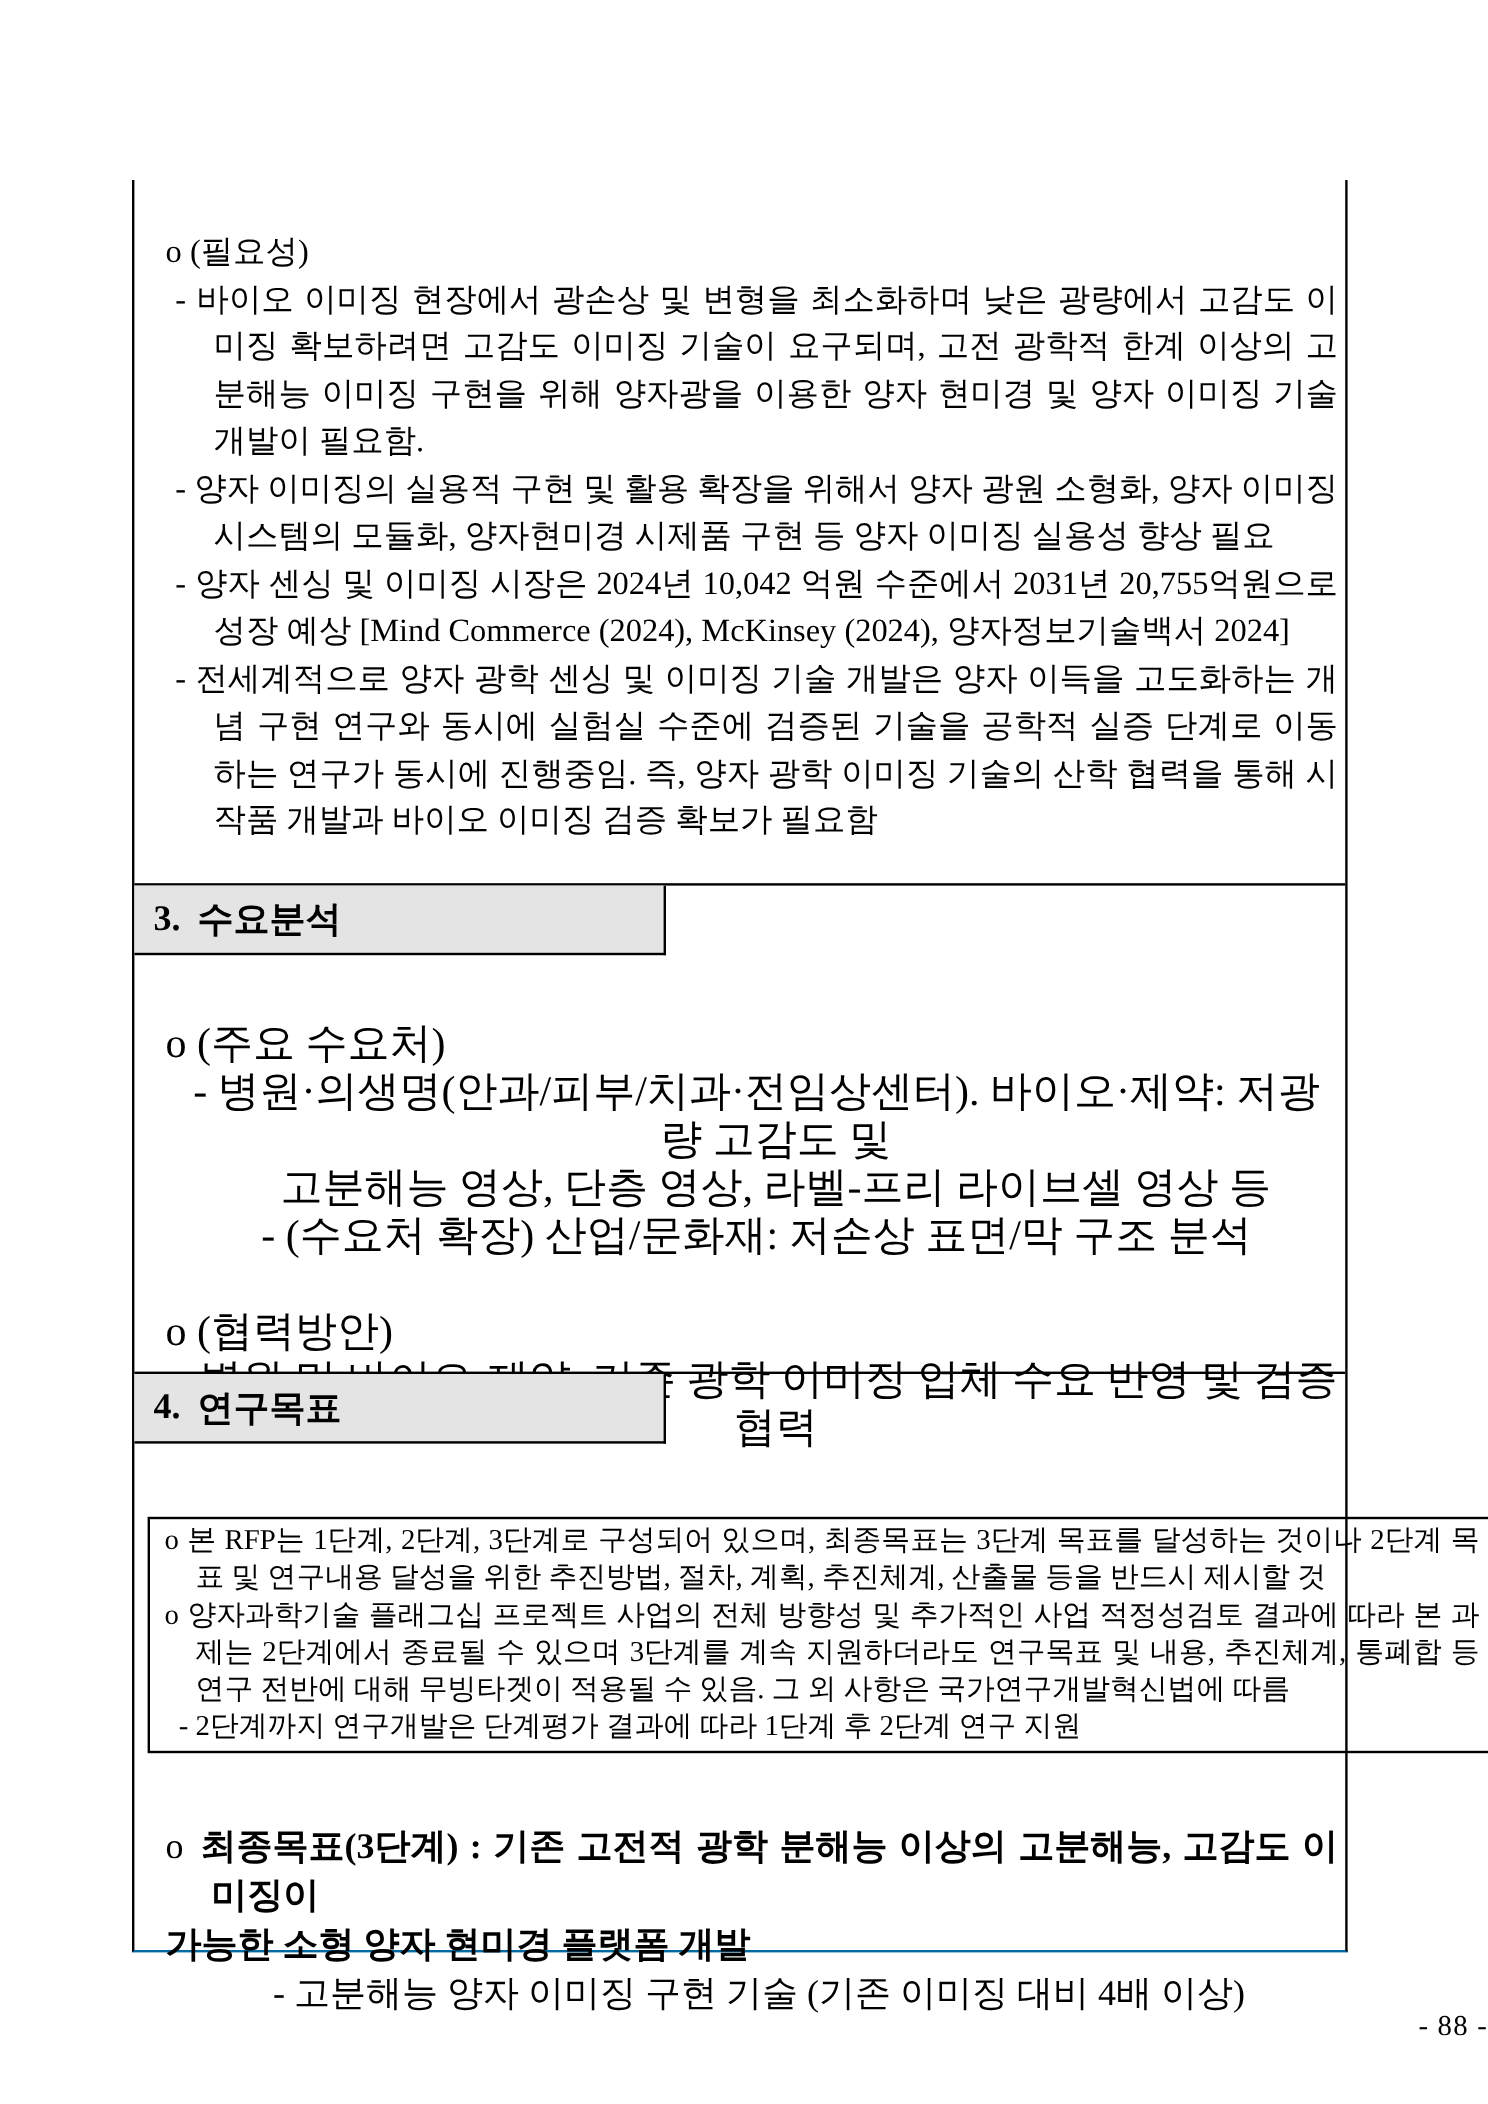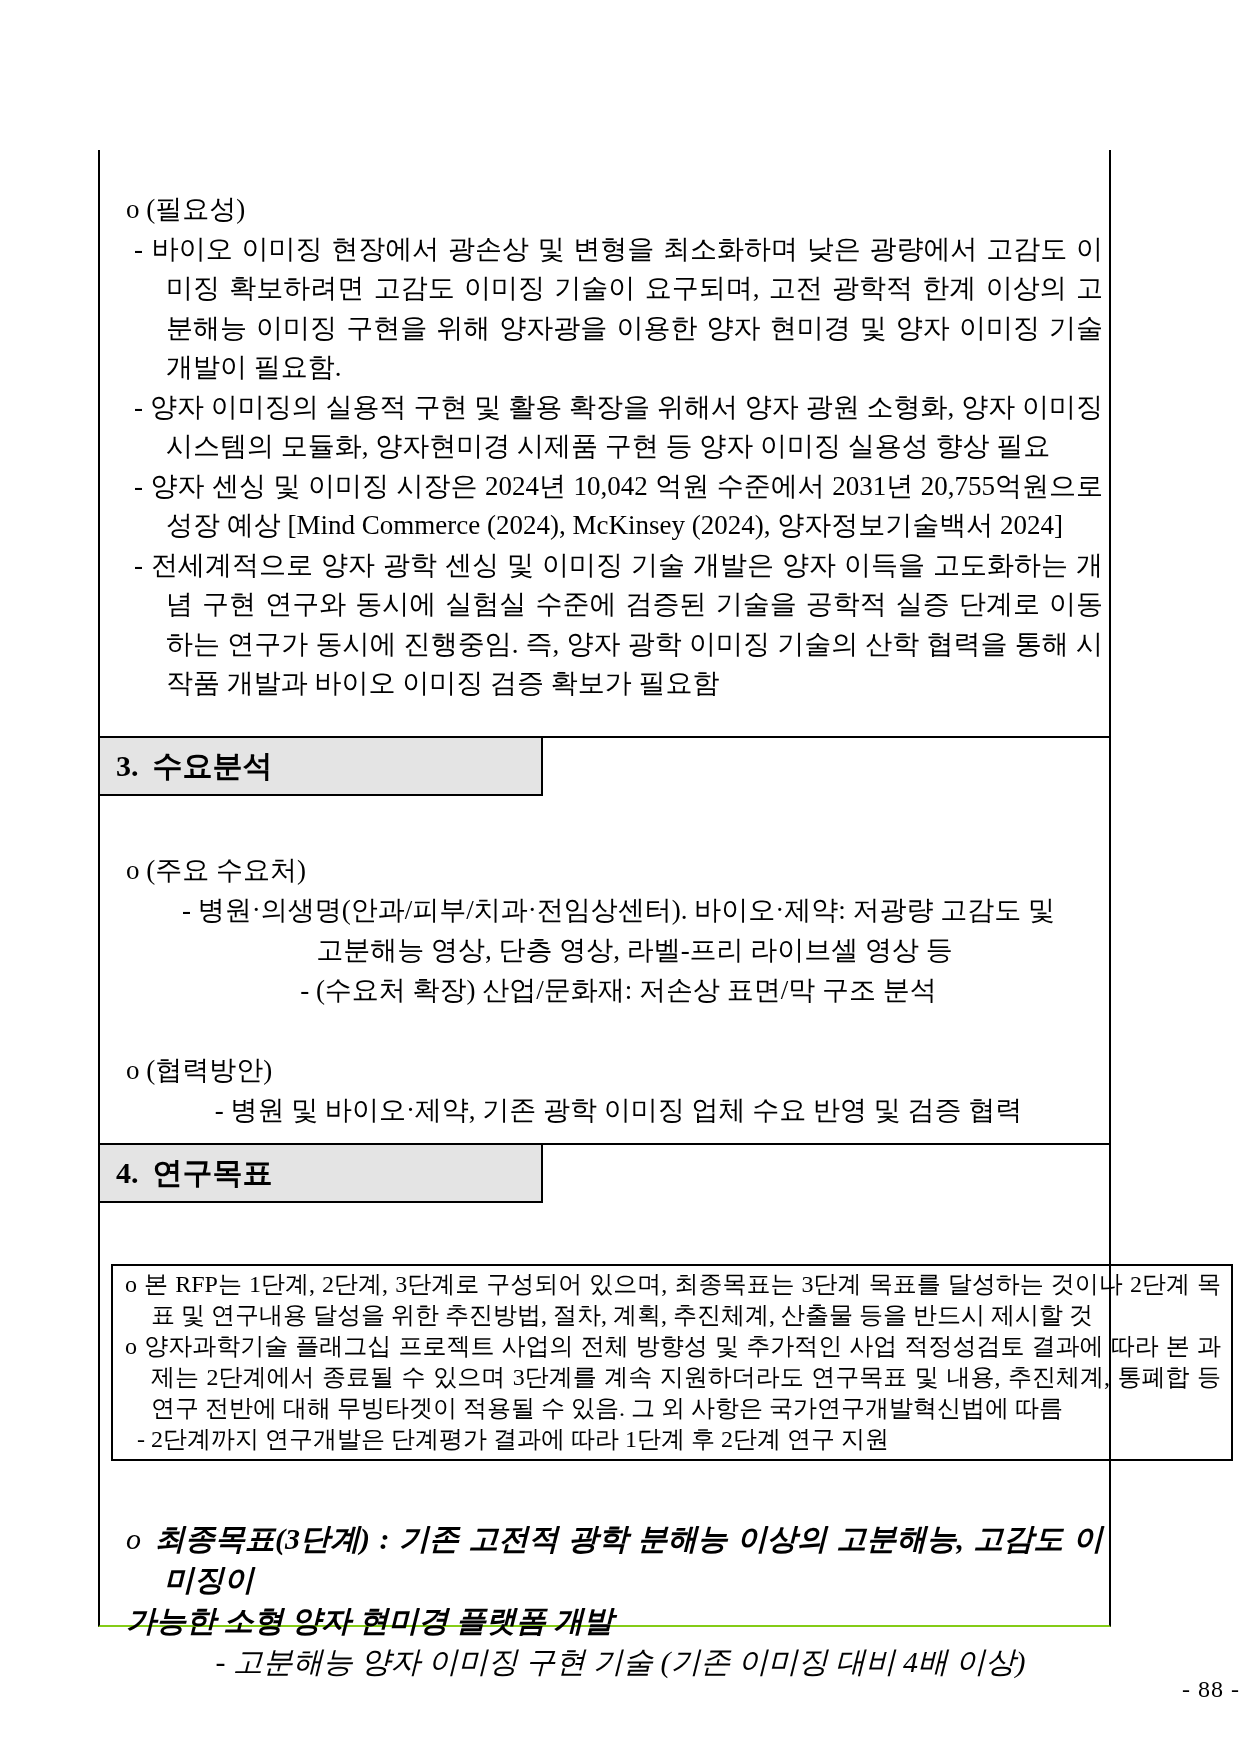--- a/index.html
+++ b/index.html
@@ -5,23 +5,23 @@
   html,body { margin:0; padding:0; background:#ffffff; }
   body {
     width:1240px; height:1753px; position:relative;
     font-family:"Liberation Serif","DejaVu Serif",serif;
     color:#000;
   }
   .page { position:relative; width:1240px; height:1753px; overflow:hidden; background:#fff; }
 
   
   .frame {
-    position:absolute; left:98px; top:150px;
+    position:absolute; left:110px; top:150px;
     width:1009px; height:1475px;
-    border-left:2px solid #000; border-right:2px solid #000; border-bottom:2px solid #84cc16;
+    border-left:2px solid #000; border-right:2px solid #000; border-bottom:2px solid #0369a1;
   }
 
   .block { position:absolute; left:26px; right:6px; }
 
   .li { margin:0; text-align:justify; word-break:break-all; }
   .li.o-item   { padding-left:30px; text-indent:-30px; }
   .li.dash-item{ padding-left:32px; text-indent:-32px; margin-left:8px; }
   .li.plain    { text-align:center; }
 
   .nec { top:40px; font-size:27px; line-height:39.5px; }
@@ -30,32 +30,32 @@
   .row3 { top:586px; }
   .row4 { top:993px; }
   .heading-cell {
     width:425px; height:56px; background:#e4e4e4;
     border-right:2px solid #000; border-bottom:2px solid #000;
     display:flex; align-items:center; padding-left:16px;
     font-weight:bold; font-size:30px;
   }
   .heading-cell .hnum { margin-right:14px; }
 
-  .dem { top:700px; font-size:27px; line-height:40px; }
+  .dem { top:700px; font-size:35px; line-height:40px; }
   .gap40 { height:40px; }
 
   .rfp {
     position:absolute; left:11px; top:1114px; width:1122px;
     box-sizing:border-box; border:2px solid #000;
     font-size:24px; line-height:31px; padding:3px 10px 4px 12px;
   }
   .rfp .li.o-item { padding-left:26px; text-indent:-26px; }
   .rfp .li.dash-item { padding-left:22px; text-indent:-22px; margin-left:12px; }
 
-  .goal { top:1368px; font-size:30px; line-height:41px;font-style:italic; }
+  .goal { top:1368px; font-size:30px; line-height:41px; }
   .goal .goal-l1 { margin:0; font-weight:bold; padding-left:38px; text-indent:-38px; text-align:justify; word-break:break-all; }
   .goal .goal-l1 .marker { font-weight:normal; margin-right:14px; }
   .goal .goal-l2 { margin:0; font-weight:bold; text-align:left; }
   .goal .goal-sub { margin:0; padding-left:32px; text-indent:-32px; margin-left:12px; text-align:center; }
 
   .pagenum {
     position:absolute; left:0; top:1676px; width:100%;
     text-align:right; font-size:24px; letter-spacing:1px;
   }
 </style>

